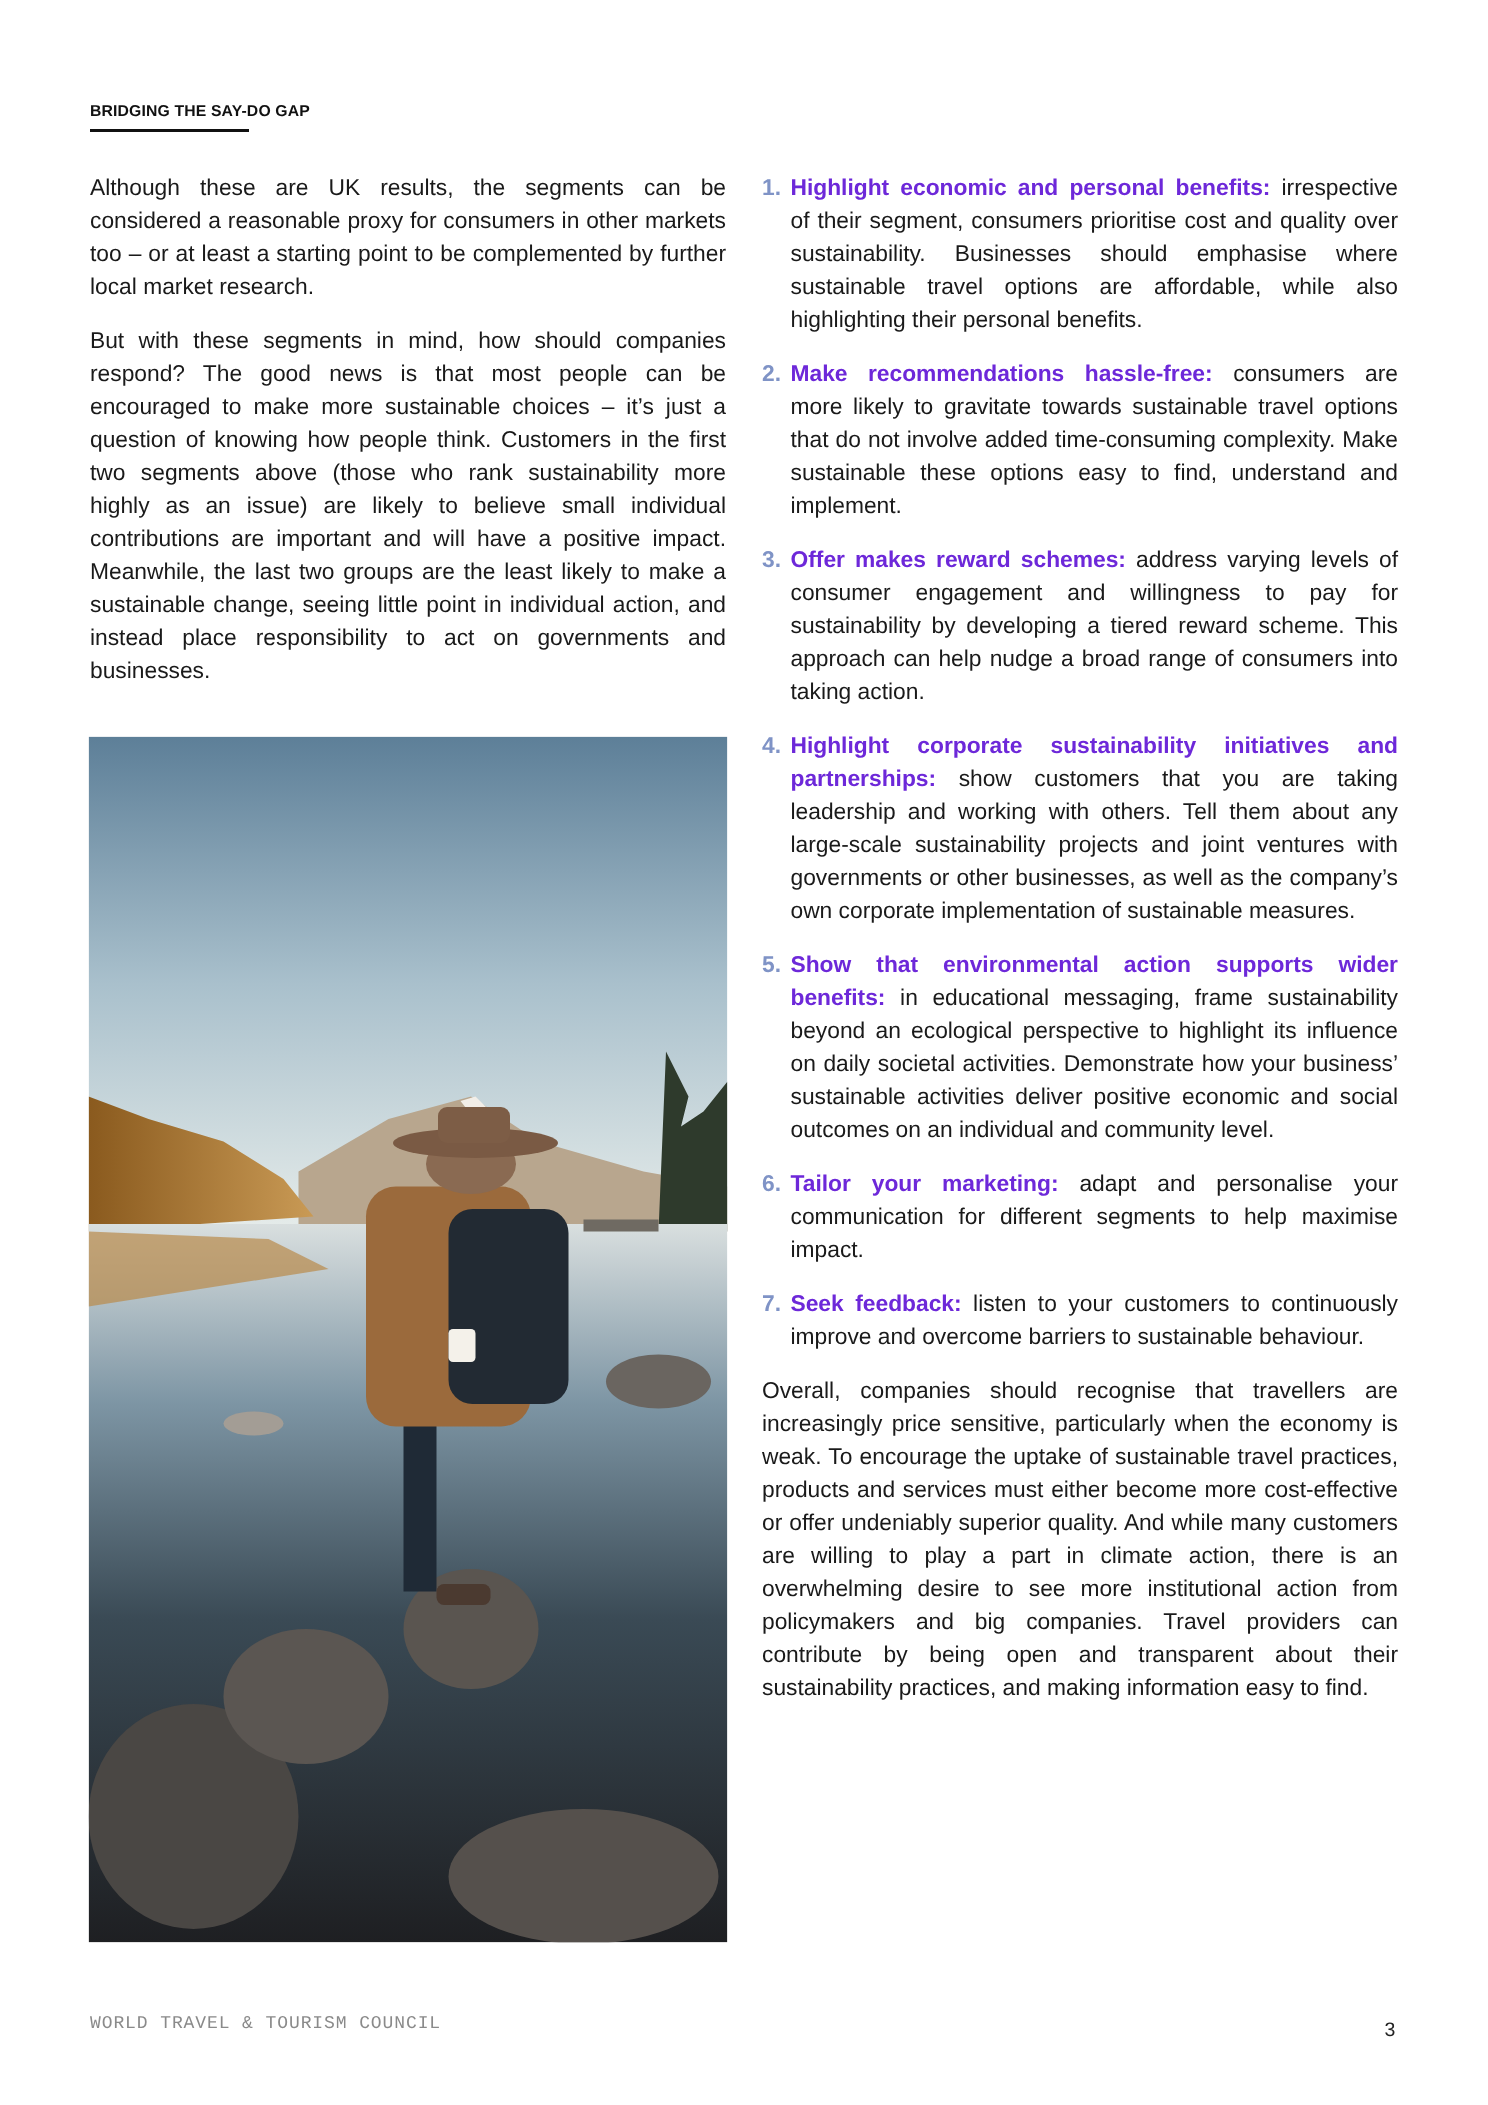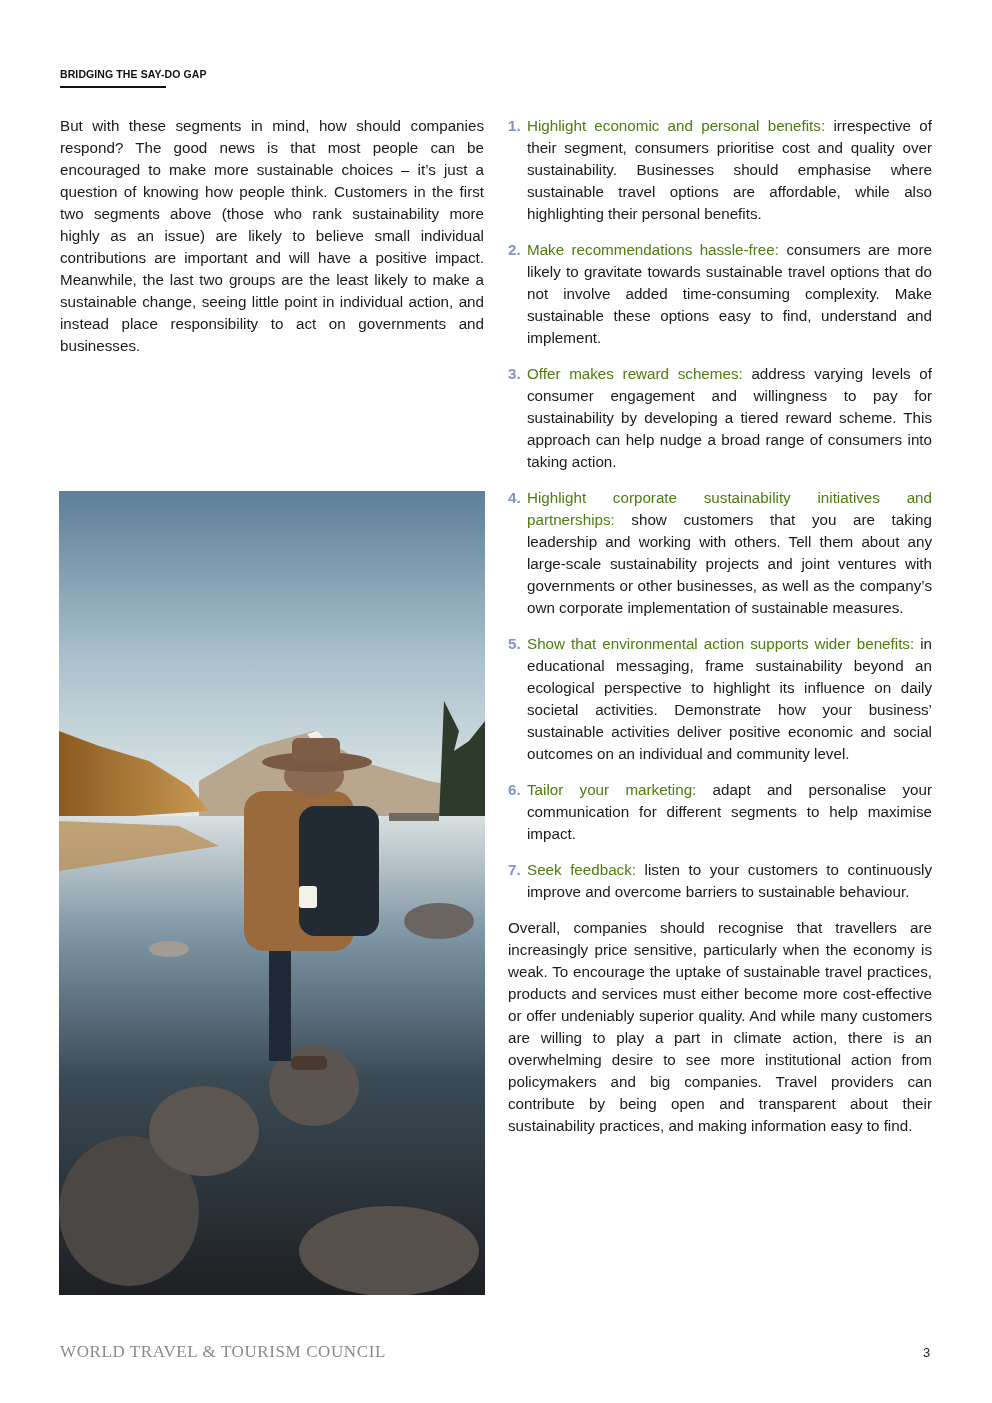--- a/index.html
+++ b/index.html
@@ -10,33 +10,34 @@
   .header-rule { width:106px; height:2px; background:#111; margin-top:6px; }
   .col { position:absolute; width:424px; font-size:15.2px; line-height:22px; text-align:justify; }
   .col-left { left:60px; top:115px; }
   .col-right { left:508px; top:115px; }
   p { margin:0 0 14px 0; }
   .photo { position:absolute; left:59px; top:491px; width:426px; height:804px; overflow:hidden; }
   .photo svg { display:block; }
   ol.recs { list-style:none; margin:0 0 14px 0; padding:0; }
   ol.recs li { position:relative; padding-left:19px; margin-bottom:14px; }
   .num { position:absolute; left:0; top:0; color:#7f93c6; font-weight:bold; }
-  .rec-title { color:#4d7c0f; font-weight:normal;margin-top:28px; }
-  .footer-org { position:absolute; left:60px; top:1342px; font-size:17px; letter-spacing:0.6px; color:#8a8a8a; font-family:Liberation Serif, serif; }
+  .rec-title { color:#6d28d9; font-weight:bold;margin-top:28px; }
+  .footer-org { position:absolute; left:60px; top:1342px; font-size:12px; letter-spacing:0.6px; color:#8a8a8a; font-family:Liberation Mono, monospace; }
   .page-num { position:absolute; left:923px; top:1345px; font-size:13px; color:#222; }
 </style>
 </head>
 <body>
 
 <div class="header">
   <div class="header-title">BRIDGING THE SAY-DO GAP</div>
   <div class="header-rule"></div>
 </div>
 
 <div class="col col-left">
+  <p>Although these are UK results, the segments can be considered a reasonable proxy for consumers in other markets too – or at least a starting point to be complemented by further local market research.</p>
   <p>But with these segments in mind, how should companies respond? The good news is that most people can be encouraged to make more sustainable choices – it’s just a question of knowing how people think. Customers in the first two segments above (those who rank sustainability more highly as an issue) are likely to believe small individual contributions are important and will have a positive impact. Meanwhile, the last two groups are the least likely to make a sustainable change, seeing little point in individual action, and instead place responsibility to act on governments and businesses.</p>
 </div>
 
 <div class="photo">
   <svg width="426" height="804" viewBox="0 0 426 804">
     <defs>
       <linearGradient id="sky" x1="0" y1="0" x2="0" y2="1">
         <stop offset="0" stop-color="#5d7f98"></stop>
         <stop offset="0.5" stop-color="#a9c0cc"></stop>
         <stop offset="1" stop-color="#e6ecea"></stop>

